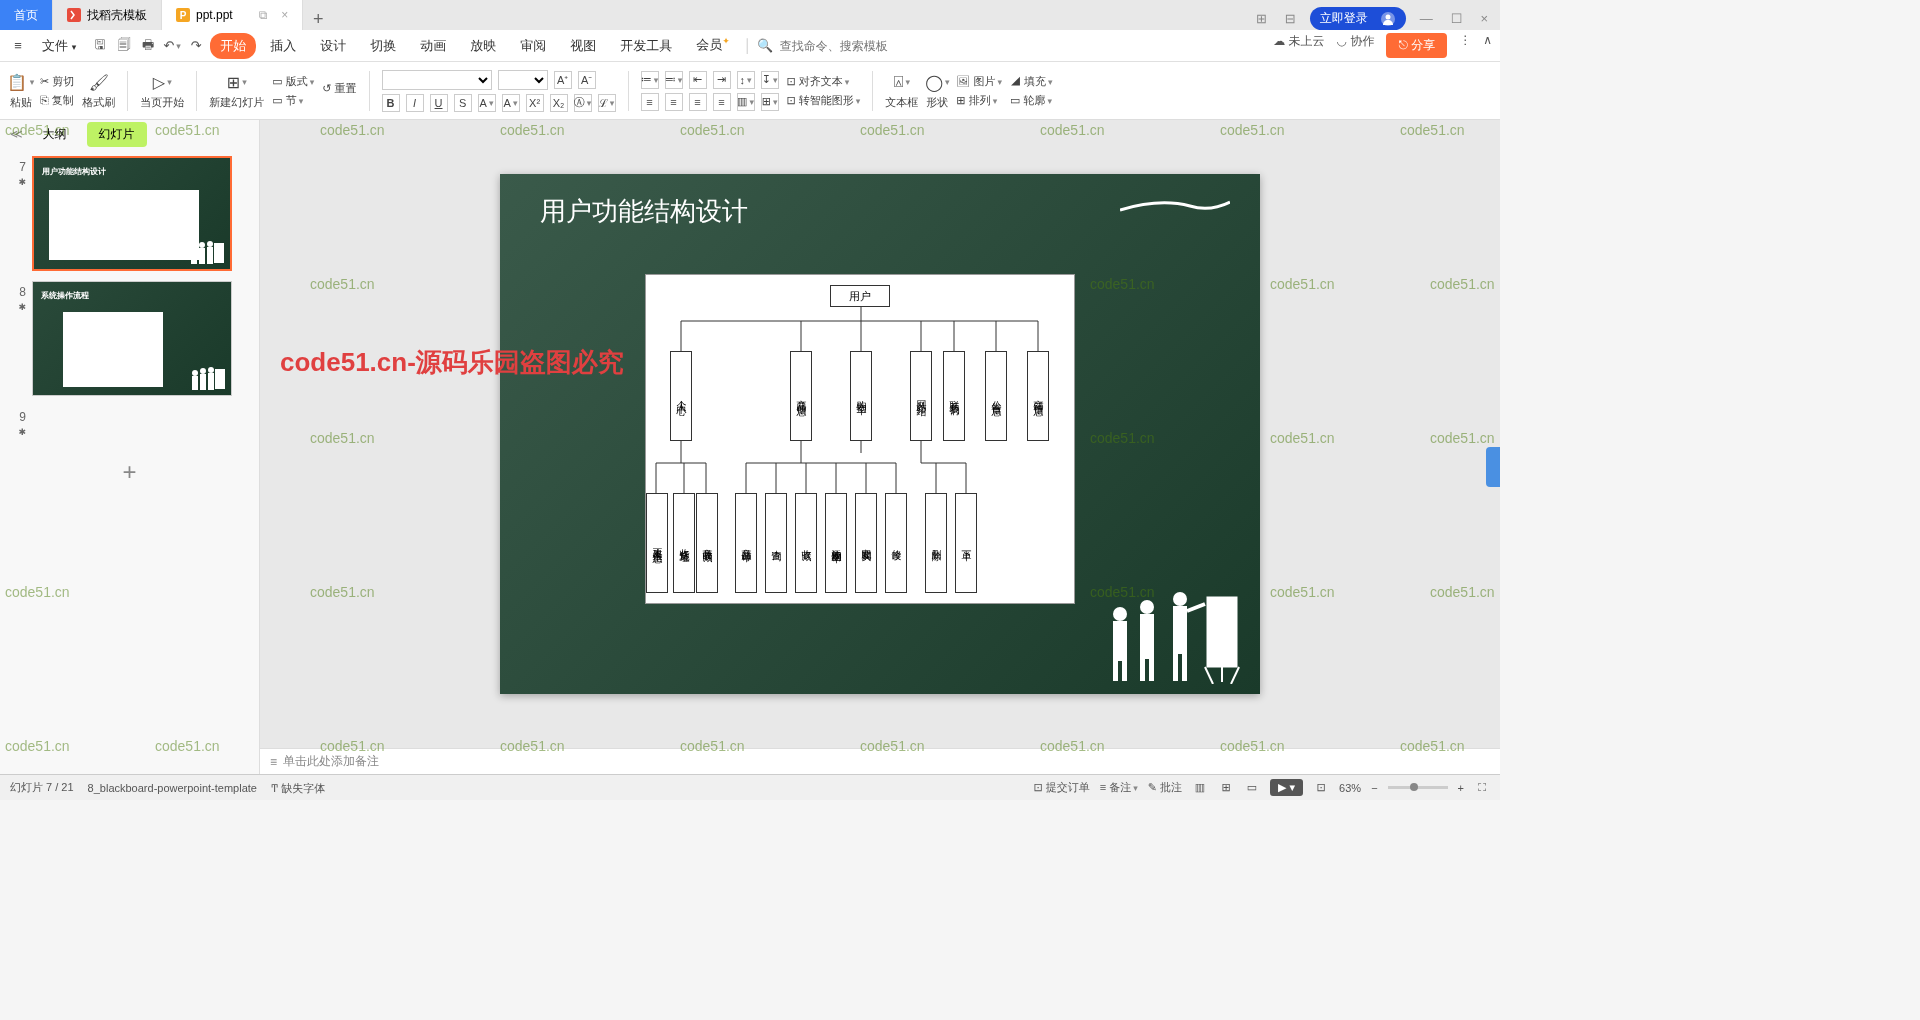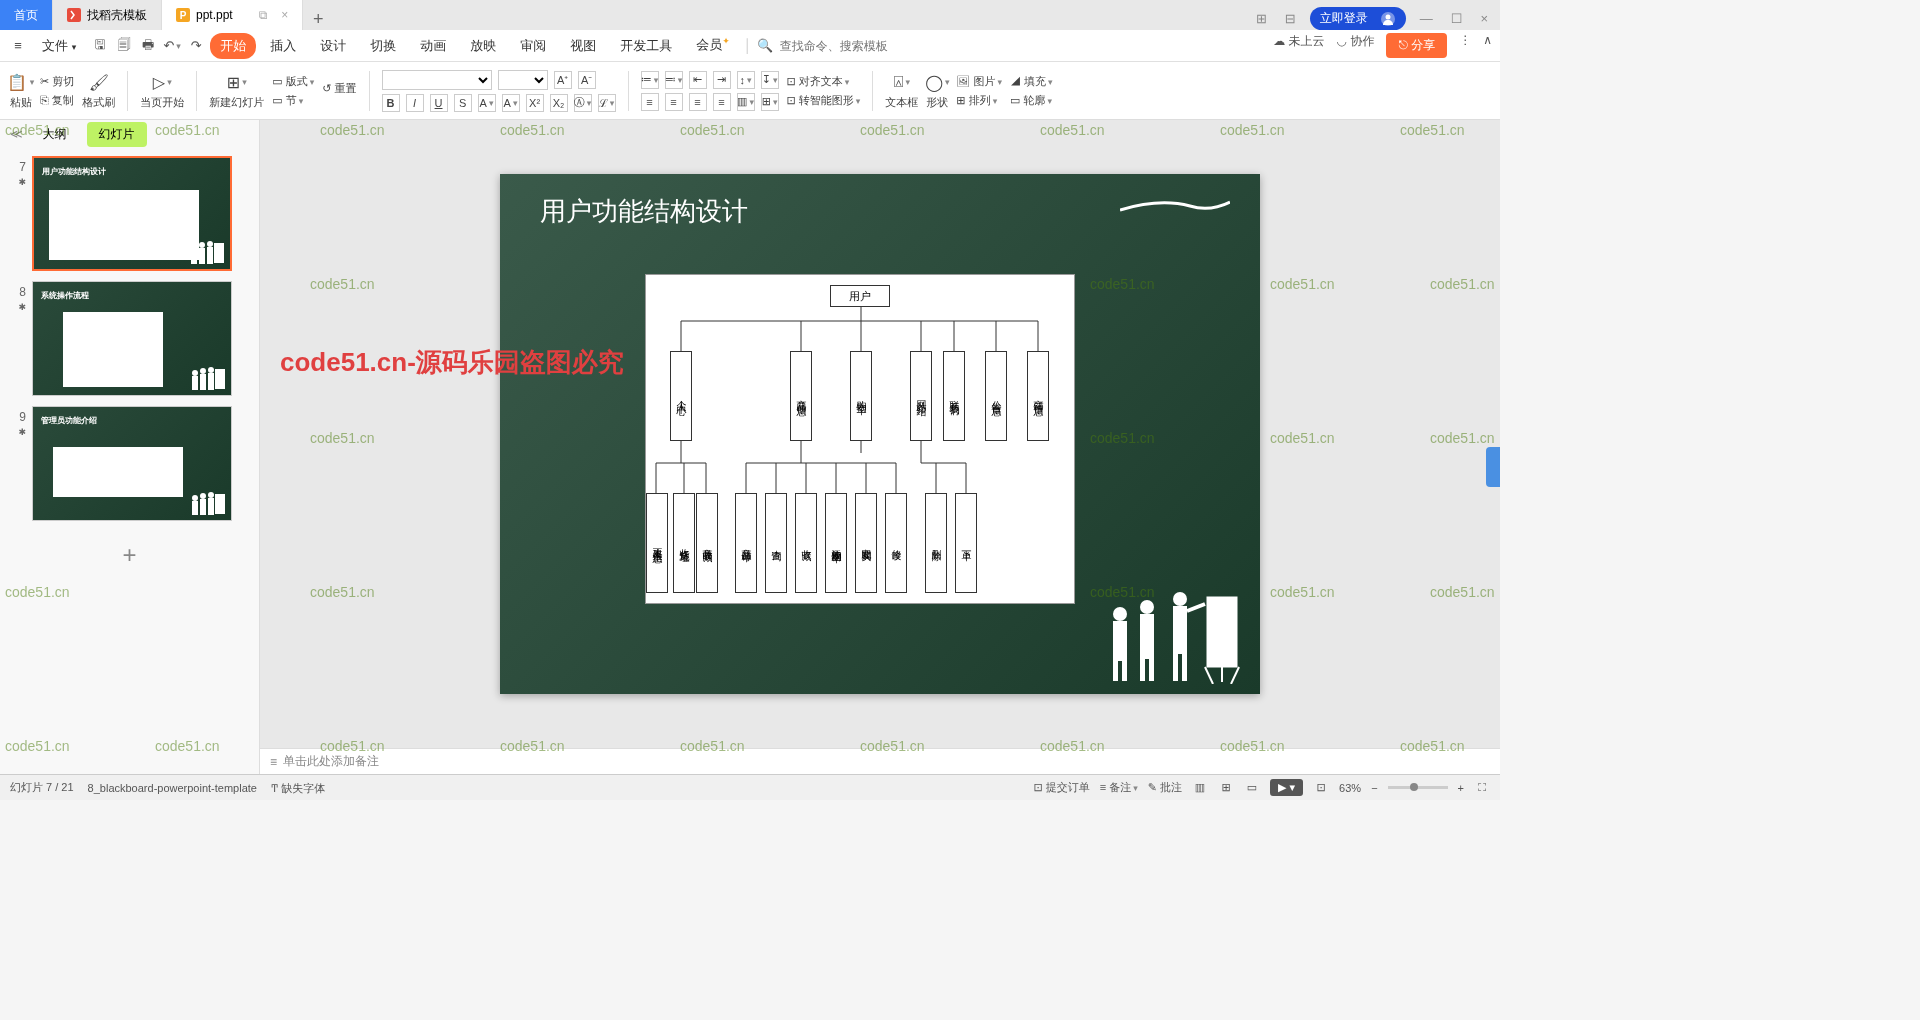--- a/index.html
+++ b/index.html
@@ -276,35 +276,20 @@
               <circle cx="14" cy="4" r="3" fill="#fff"></circle>
               <circle cx="22" cy="3" r="3" fill="#fff"></circle>
               <rect x="3" y="9" width="6" height="14" fill="#fff"></rect>
               <rect x="11" y="7" width="6" height="16" fill="#fff"></rect>
               <rect x="19" y="6" width="6" height="17" fill="#fff"></rect>
             </svg>
           </div>
         </div>
       <div class="thumb-row">
           <div class="thumb-num"><span>9</span><br><span style="font-size:9px">✱</span></div>
-        <div class="thumb">
-            <div class="thumb-inner">
-              <div class="thumb-title">管理员功能介绍</div>
-            </div>
-            <div class="thumb-diag" style="top:40px;left:20px;width:130px;height:50px;background:#fff"></div>
-            <svg class="thumb-people">
-              <rect x="26" y="2" width="10" height="20" fill="#fff"></rect>
-              <circle cx="6" cy="6" r="3" fill="#fff"></circle>
-              <circle cx="14" cy="4" r="3" fill="#fff"></circle>
-              <circle cx="22" cy="3" r="3" fill="#fff"></circle>
-              <rect x="3" y="9" width="6" height="14" fill="#fff"></rect>
-              <rect x="11" y="7" width="6" height="16" fill="#fff"></rect>
-              <rect x="19" y="6" width="6" height="17" fill="#fff"></rect>
-            </svg>
-          </div>
         </div>
       <div class="thumb-add">+</div>
     </div>
   </div>
 
   <div class="mainarea">
     <div class="canvas">
       <div class="slide">
         <div class="slide-title">用户功能结构设计</div>
         <svg class="slide-swoosh">

